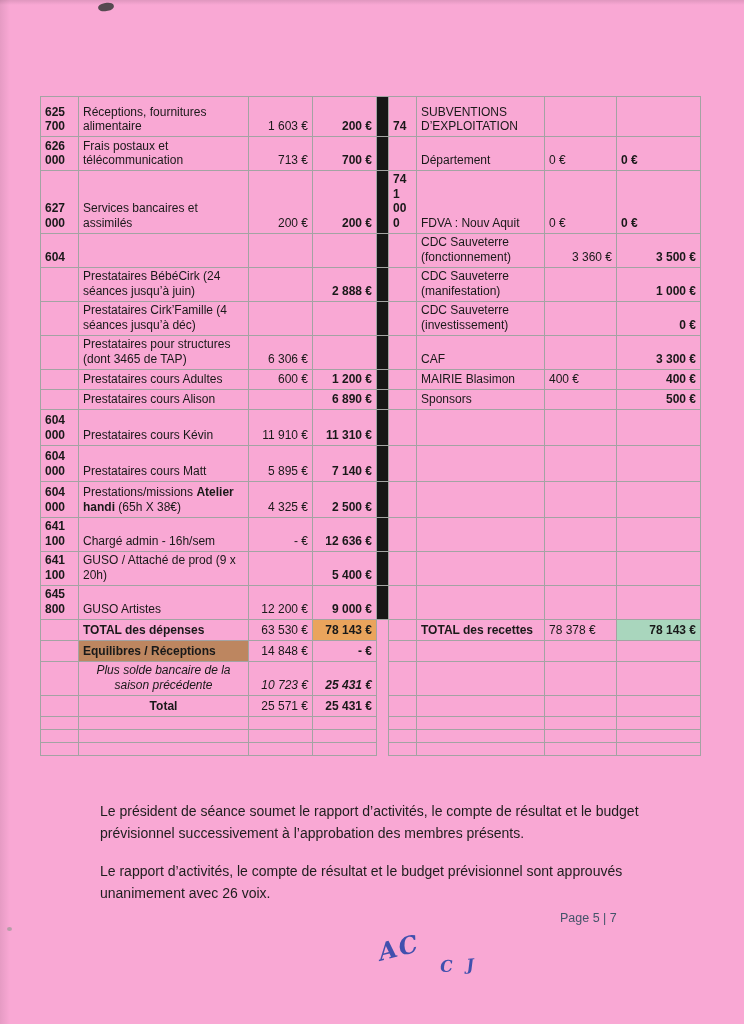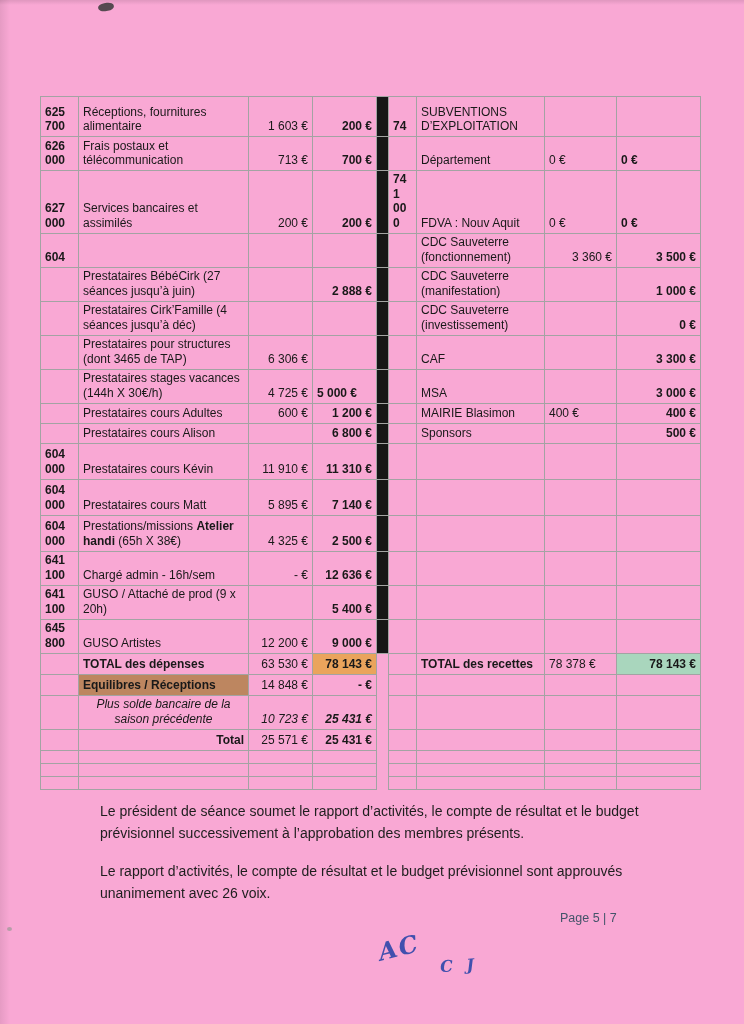--- a/index.html
+++ b/index.html
@@ -140,21 +140,21 @@
           <td class="amt"></td>
           <td class="amt b"></td>
           <td class="bar"></td>
           <td class="code"></td>
           <td class="label">CDC Sauveterre (fonctionnement)</td>
           <td class="amt-l" style="text-align: right;">3 360 €</td>
           <td class="amt b">3 500 €</td>
         </tr>
         <tr style="height: 34px;">
           <td class="code"></td>
-          <td class="label">Prestataires BébéCirk (27 séances jusqu’à juin)</td>
+          <td class="label">Prestataires BébéCirk (24 séances jusqu’à juin)</td>
           <td class="amt"></td>
           <td class="amt b">2 888 €</td>
           <td class="bar"></td>
           <td class="code"></td>
           <td class="label">CDC Sauveterre (manifestation)</td>
           <td class="amt-l"></td>
           <td class="amt b">1 000 €</td>
         </tr>
         <tr style="height: 34px;">
           <td class="code"></td>
@@ -170,48 +170,37 @@
         <tr style="height: 34px;">
           <td class="code"></td>
           <td class="label">Prestataires pour structures (dont 3465 de TAP)</td>
           <td class="amt">6 306 €</td>
           <td class="amt b"></td>
           <td class="bar"></td>
           <td class="code"></td>
           <td class="label">CAF</td>
           <td class="amt-l"></td>
           <td class="amt b">3 300 €</td>
-        </tr>
-        <tr style="height: 34px;">
-          <td class="code"></td>
-          <td class="label">Prestataires stages vacances (144h X 30€/h)</td>
-          <td class="amt">4 725 €</td>
-          <td class="amt b" style="text-align: left;">5 000 €</td>
-          <td class="bar"></td>
-          <td class="code"></td>
-          <td class="label">MSA</td>
-          <td class="amt-l"></td>
-          <td class="amt b">3 000 €</td>
         </tr>
         <tr style="height: 20px;">
           <td class="code"></td>
           <td class="label">Prestataires cours Adultes</td>
           <td class="amt">600 €</td>
           <td class="amt b">1 200 €</td>
           <td class="bar"></td>
           <td class="code"></td>
           <td class="label">MAIRIE Blasimon</td>
           <td class="amt-l">400 €</td>
           <td class="amt b">400 €</td>
         </tr>
         <tr style="height: 20px;">
           <td class="code"></td>
           <td class="label">Prestataires cours Alison</td>
           <td class="amt"></td>
-          <td class="amt b">6 800 €</td>
+          <td class="amt b">6 890 €</td>
           <td class="bar"></td>
           <td class="code"></td>
           <td class="label">Sponsors</td>
           <td class="amt-l"></td>
           <td class="amt b">500 €</td>
         </tr>
         <tr style="height: 36px;">
           <td class="code">604 000</td>
           <td class="label">Prestataires cours Kévin</td>
           <td class="amt">11 910 €</td>
@@ -305,21 +294,21 @@
           <td class="amt">10 723 €</td>
           <td class="amt b">25 431 €</td>
           <td class="bar off"></td>
           <td class="code nb"></td>
           <td class="label nb"></td>
           <td class="amt-l nb"></td>
           <td class="amt b nb"></td>
         </tr>
         <tr style="height: 21px;">
           <td class="code"></td>
-          <td class="label" style="text-align: right; font-weight: 700;">Total</td>
+          <td class="label" style="text-align: center; font-weight: 700;">Total</td>
           <td class="amt">25 571 €</td>
           <td class="amt b">25 431 €</td>
           <td class="bar off"></td>
           <td class="code nb"></td>
           <td class="label nb"></td>
           <td class="amt-l nb"></td>
           <td class="amt b nb"></td>
         </tr>
         <tr style="height: 13px;">
           <td class="code"></td>

